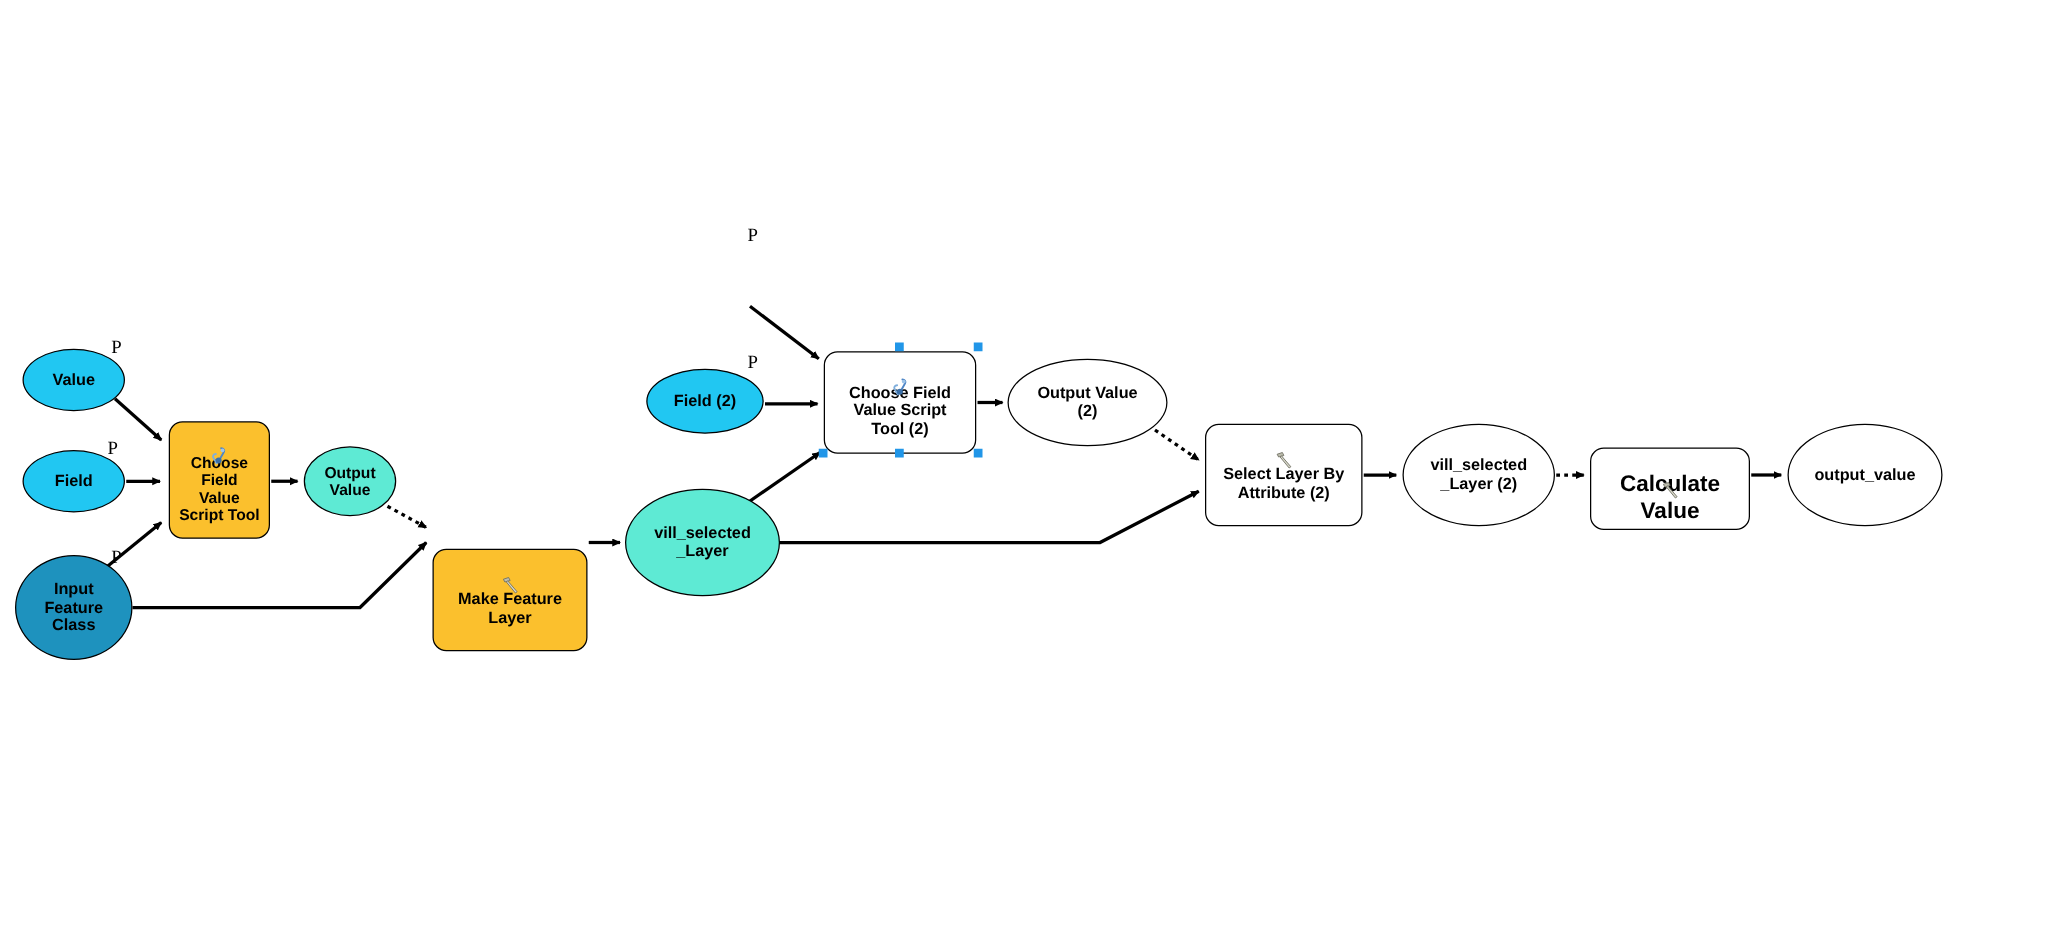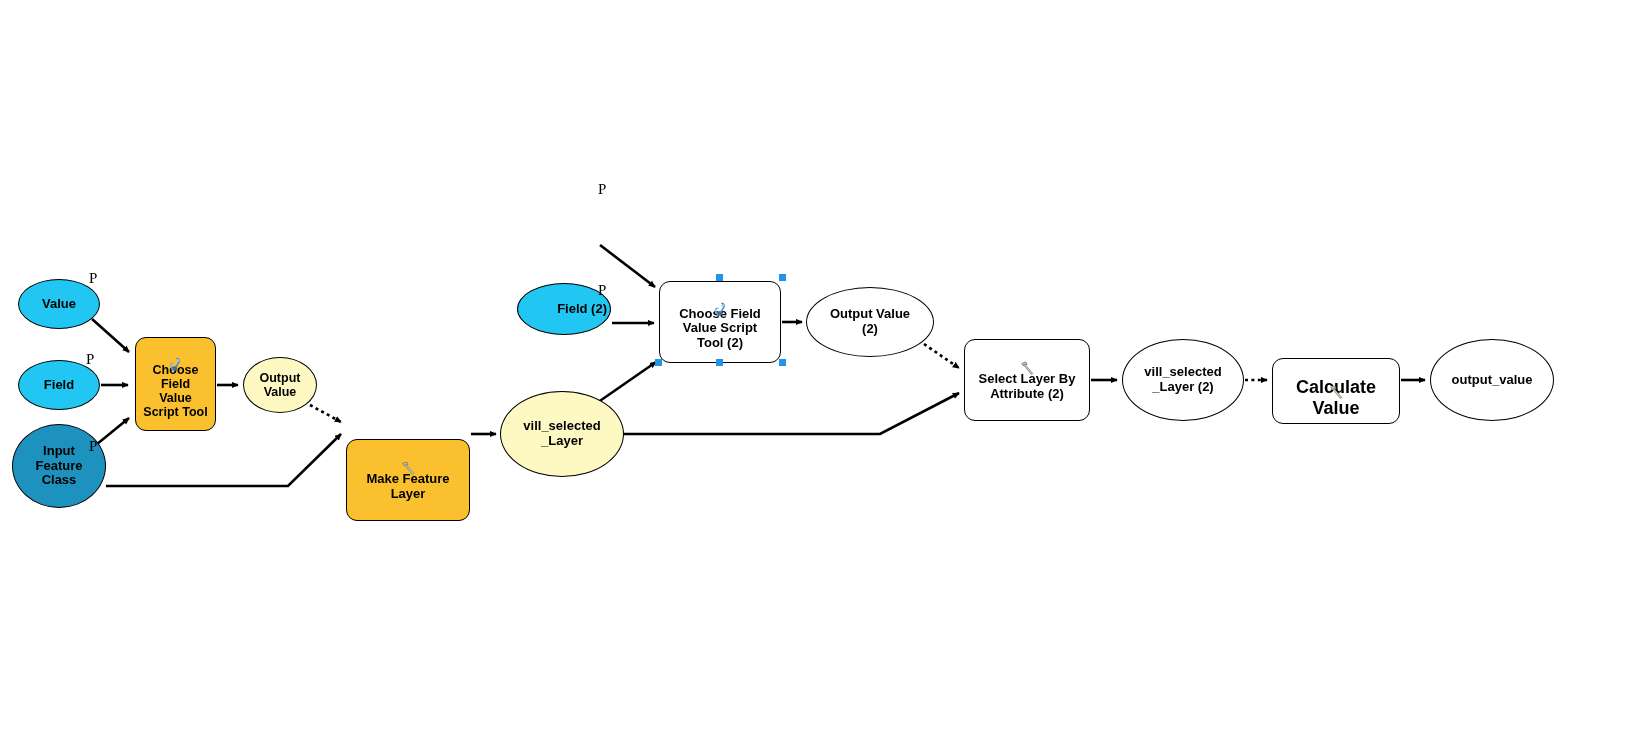--- a/index.html
+++ b/index.html
@@ -48,21 +48,21 @@
     border-radius: 50%;
     border: 1.4px solid #000000;
   }
   .rbox {
     border-radius: 11px;
     border: 1.4px solid #000000;
   }
   
   .fill-param   { background: #21C7F2; }
   .fill-input   { background: #1E92BE; }
-  .fill-derived { background: #fef9c3; justify-content: center; }
+  .fill-derived { background: #5eead4; justify-content: center; }
   .fill-tool    { background: #FBC02D; }
   .fill-none    { background: #ffffff; }
 
   
   .tool-icon {
     position: absolute;
     top: 5px;
     left: 50%;
     transform: translateX(-50%);
     width: 17px;
@@ -146,21 +146,21 @@
   <div class="node oval fill-param" style="left:18px;top:279px;width:82px;height:50px;font-size:13px;">
     <span class="lbl">Value</span>
   </div>
   <div class="p-mark" style="left:89px;top:270px;">P</div>
 
   <div class="node oval fill-param" style="left:18px;top:360px;width:82px;height:50px;font-size:13px;">
     <span class="lbl">Field</span>
   </div>
   <div class="p-mark" style="left:86px;top:351px;">P</div>
 
-  <div class="node oval fill-input" style="left:12px;top:424px;width:94px;height:84px;font-size:13px;">
+  <div class="node oval fill-input" style="left:12px;top:444px;width:94px;height:84px;font-size:13px;">
     <span class="lbl">Input
 Feature
 Class</span>
   </div>
   <div class="p-mark" style="left:89px;top:438px;">P</div>
 
   <div class="node rbox fill-tool with-icon" style="left:135px;top:337px;width:81px;height:94px;font-size:12.5px;">
     <span class="tool-icon">
       <svg viewBox="0 0 16 16" width="16" height="16" xmlns="http://www.w3.org/2000/svg">
         <path d="M9.4 1.6 C11.4 1.6 12.4 3.2 11.6 4.6 L9 9.2" stroke="#4F86C6" stroke-width="1.5" fill="none" stroke-linecap="round"></path>
@@ -191,21 +191,21 @@
 Layer</span>
   </div>
 
   <div class="node oval fill-derived" style="left:500px;top:391px;width:124px;height:86px;font-size:13px;">
     <span class="lbl">vill_selected
 _Layer</span>
   </div>
 
   <div class="p-mark" style="left:598px;top:181px;">P</div>
 
-  <div class="node oval fill-param" style="left:517px;top:283px;width:94px;height:52px;font-size:13px;text-align:right;">
+  <div class="node oval fill-param" style="left:517px;top:295px;width:94px;height:52px;font-size:13px;">
     <span class="lbl">Field (2)</span>
   </div>
   <div class="p-mark" style="left:598px;top:282px;">P</div>
 
   <div class="node rbox fill-none with-icon" style="left:659px;top:281px;width:122px;height:82px;font-size:13px;">
     <span class="tool-icon">
       <svg viewBox="0 0 16 16" width="16" height="16" xmlns="http://www.w3.org/2000/svg">
         <path d="M9.4 1.6 C11.4 1.6 12.4 3.2 11.6 4.6 L9 9.2" stroke="#4F86C6" stroke-width="1.5" fill="none" stroke-linecap="round"></path>
         <path d="M5.2 6.2 C3.3 6.2 2.4 7.8 3.2 9.2 L5.8 13.6" stroke="#7FAEDC" stroke-width="1.5" fill="none" stroke-linecap="round"></path>
         <circle cx="7.4" cy="11.4" r="2.4" fill="#3A6FA8"></circle>

